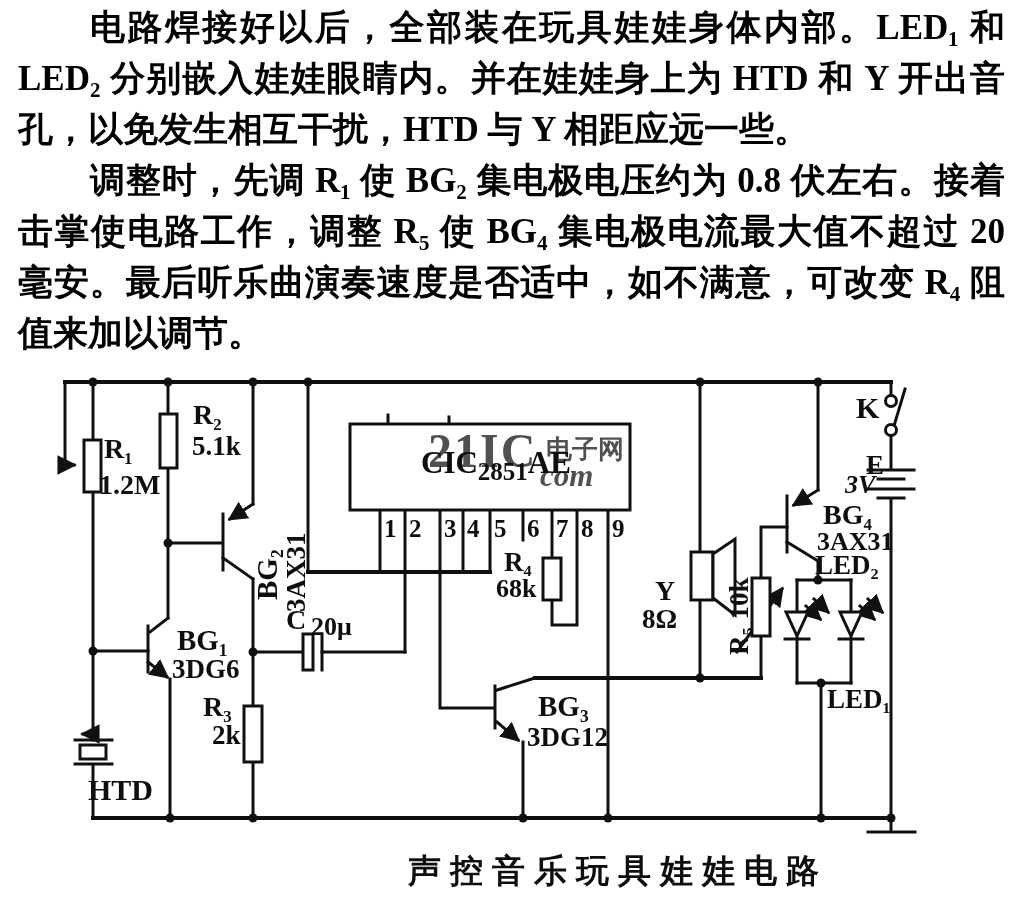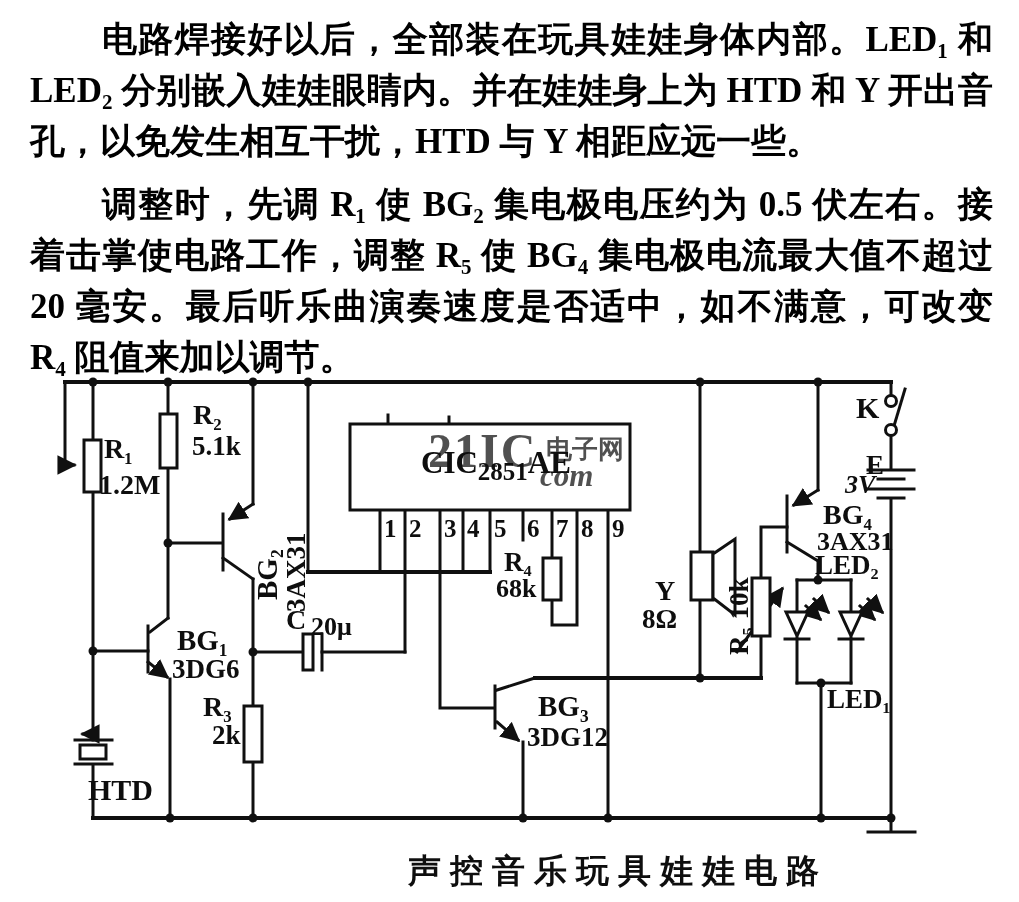--- a/index.html
+++ b/index.html
@@ -1,37 +1,37 @@
 <!DOCTYPE html>
 <html><head>
 <meta charset="utf-8">
 <style>
   html,body{margin:0;padding:0;background:#ffffff;}
   #page{position:relative;width:1019px;height:902px;background:#fff;overflow:hidden;
         font-family:"Liberation Serif","DejaVu Serif","DejaVu Sans",serif;color:#000;}
   .textblock{position:absolute;left:18px;right:14px;top:2px;
              font-weight:700;font-size:35px;line-height:51px;text-align:justify;}
-  .textblock p{margin:12px;text-indent:72px;}
+  .textblock p{margin:0;text-indent:72px;}
   svg{position:absolute;left:0;top:0;}
   svg text{font-family:"Liberation Serif","DejaVu Serif","DejaVu Sans",serif;
            font-weight:700;fill:#0e0e0e;}
   .wire{stroke:#101010;stroke-width:3;fill:none;stroke-linecap:square;}
   .wire-heavy{stroke:#101010;stroke-width:4;fill:none;stroke-linecap:square;}
   .body{fill:#ffffff;stroke:#101010;stroke-width:3;}
   .dot{fill:#101010;stroke:none;}
   .wm{opacity:0.72;}
 </style>
 </head>
 <body>
 
 <div id="page">
 
   <div class="textblock">
     <p>电路焊接好以后，全部装在玩具娃娃身体内部。LED₁ 和 LED₂ 分别嵌入娃娃眼睛内。并在娃娃身上为 HTD 和 Y 开出音孔，以免发生相互干扰，HTD 与 Y 相距应远一些。</p>
-    <p>调整时，先调 R₁ 使 BG₂ 集电极电压约为 0.5 伏左右。接着击掌使电路工作，调整 R₅ 使 BG₄ 集电极电流最大值不超过 20 毫安。最后听乐曲演奏速度是否适中，如不满意，可改变 R₄ 阻值来加以调节。</p>
+    <p>调整时，先调 R₁ 使 BG₂ 集电极电压约为 0.8 伏左右。接着击掌使电路工作，调整 R₅ 使 BG₄ 集电极电流最大值不超过 20 毫安。最后听乐曲演奏速度是否适中，如不满意，可改变 R₄ 阻值来加以调节。</p>
   </div>
 
   <svg width="1019" height="902" viewBox="0 0 1019 902">
     <defs>
       <marker id="ah" viewBox="0 0 10 10" refX="8.5" refY="5" markerWidth="6.5" markerHeight="6.5" orient="auto">
         <path d="M0 0 L10 5 L0 10 Z" fill="#101010"></path>
       </marker>
     </defs>
 
     <g>

